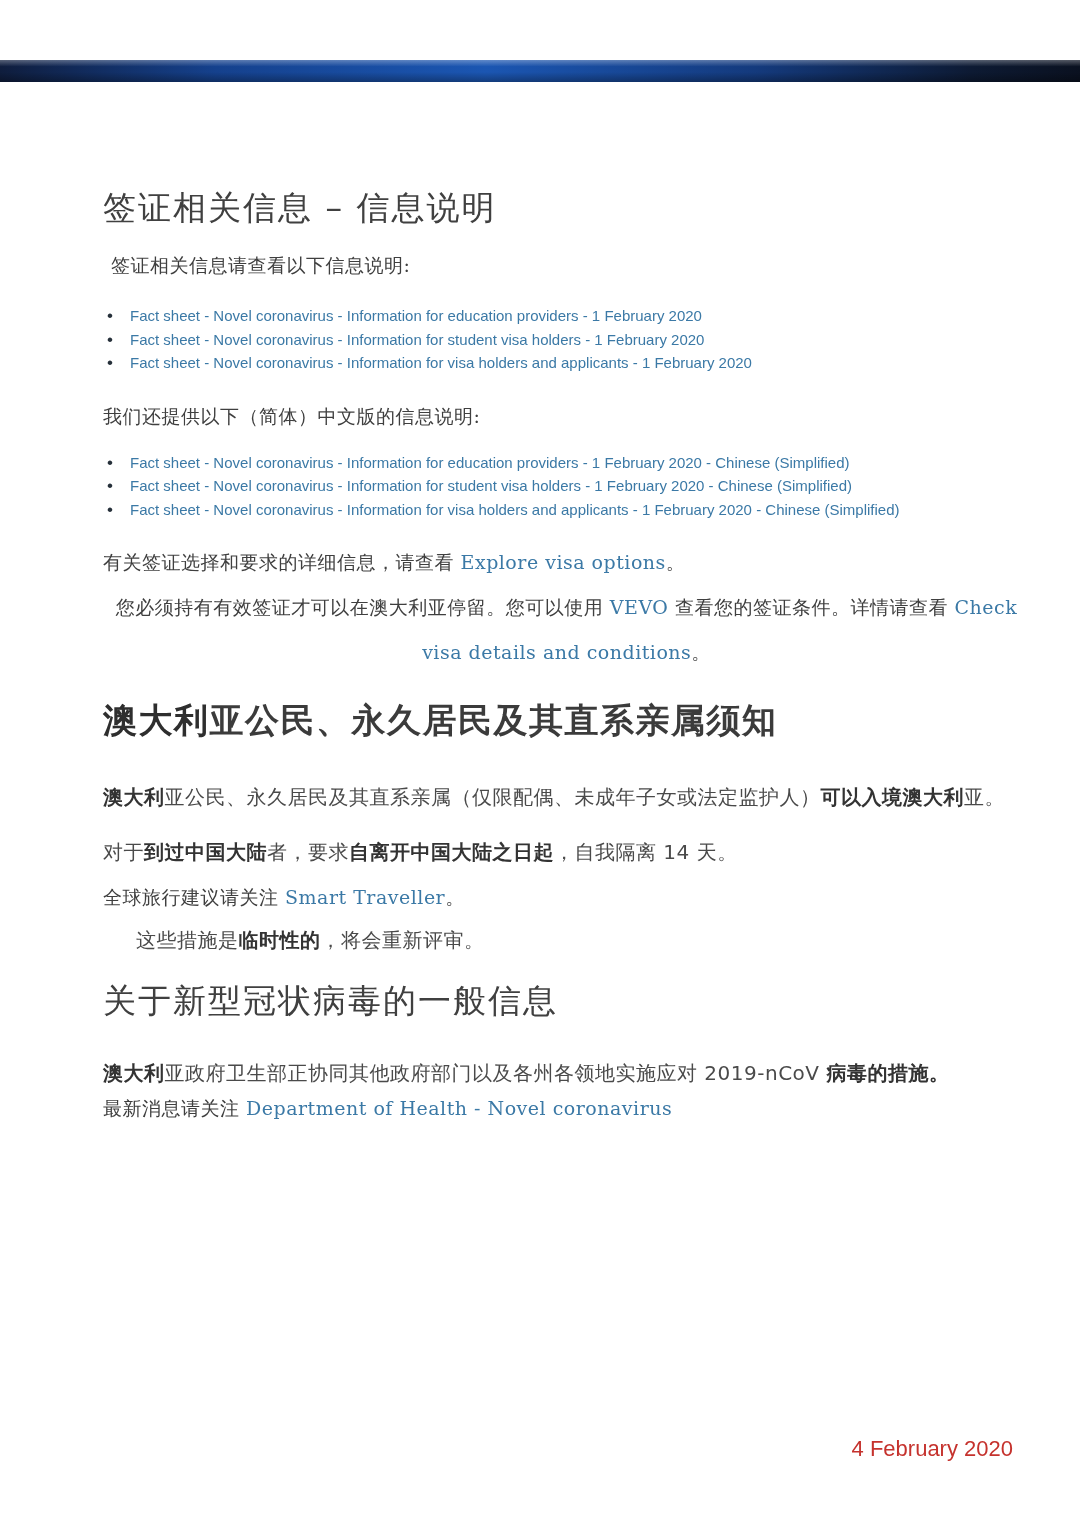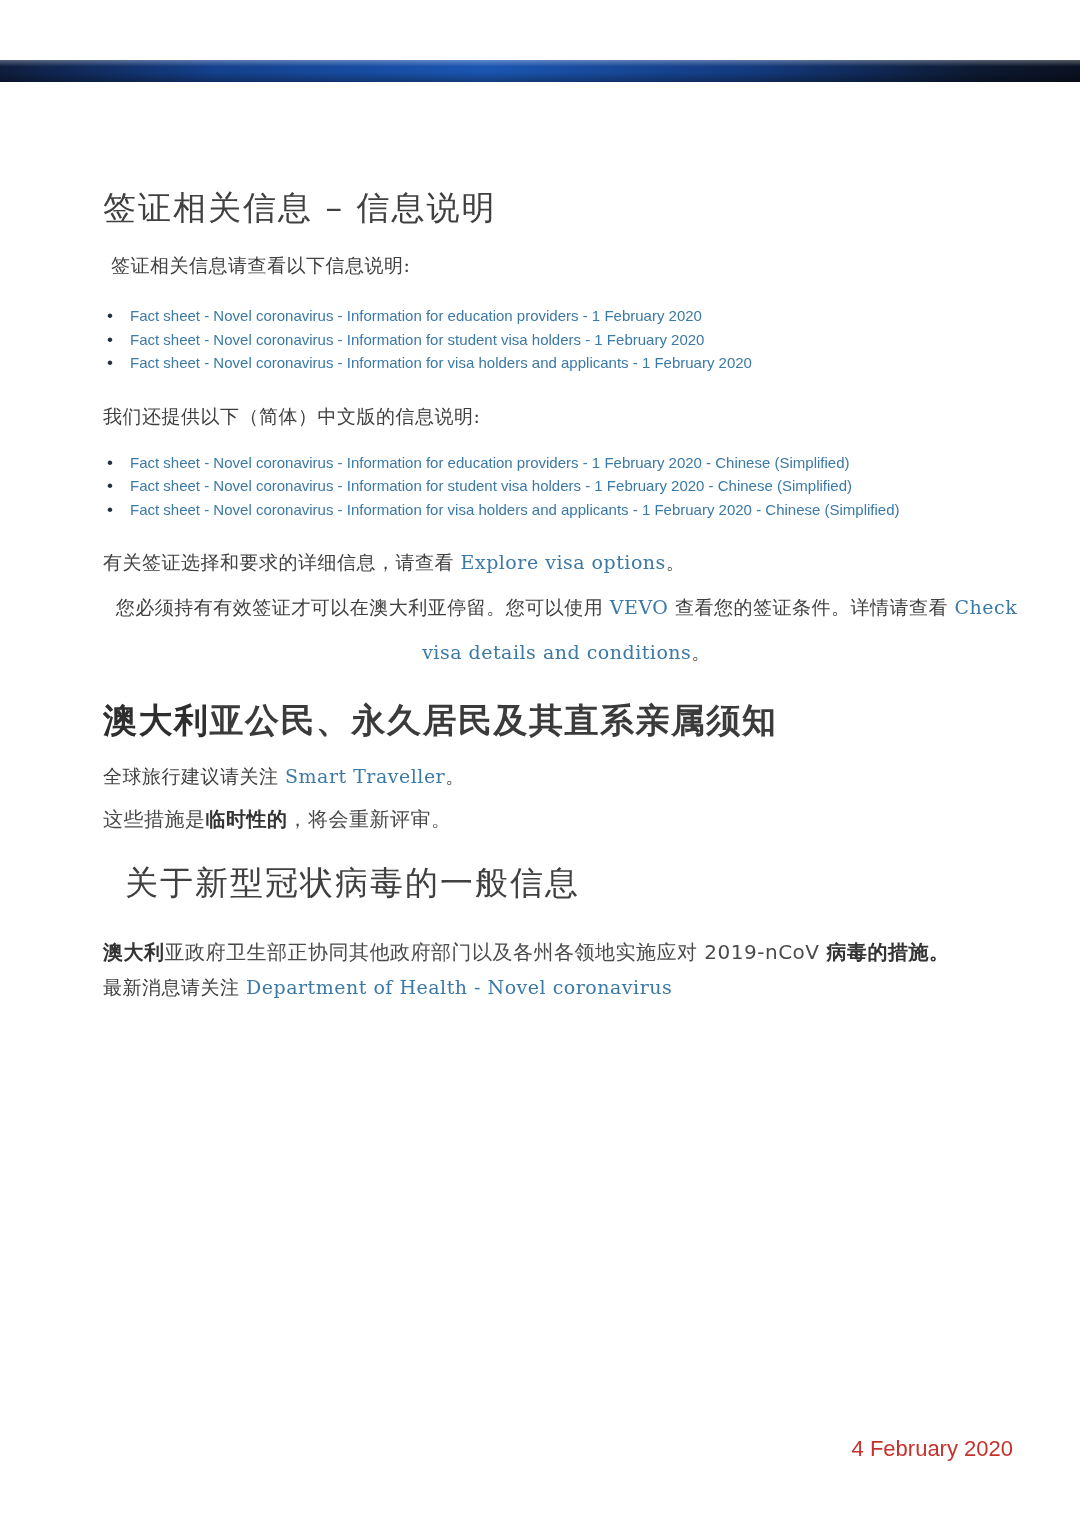--- a/index.html
+++ b/index.html
@@ -13,38 +13,38 @@
     position:absolute;top:60px;left:0;width:1080px;height:22px;
     background:
       linear-gradient(180deg, rgba(255,255,255,.30) 0%, rgba(255,255,255,0) 30%, rgba(0,0,0,0) 55%, rgba(0,0,0,.30) 100%),
       linear-gradient(90deg, var(--bar-left,#0f1d3d) 0%, #15418d 20%, var(--bar-mid,#1b56b2) 45%, #143a7d 70%, #0d1a33 90%, var(--bar-right,#0a1120) 100%);
   }
   .content{position:absolute;top:82px;left:103px;right:50px;}
   h1,h2,h3{margin:0;font-weight:normal;color:var(--heading,#404040);}
   h1{font-size:33px;line-height:44px;letter-spacing:2px;margin-top:104px;
      font-family:"DejaVu Serif","Liberation Serif",serif;}
   h3{font-size:33px;line-height:44px;letter-spacing:2px;margin-top:28px;
-     font-family:Liberation Serif, serif;margin-left:22px;}
+     font-family:Liberation Mono, monospace;}
   h2{font-size:34px;line-height:48px;letter-spacing:1.5px;margin-top:22px;
      font-family:Liberation Serif, serif;font-weight:600;color:#3b3b3b;}
   h2 .xbold{font-weight:800;color:#2e2e2e;}
   p{margin:0;}
   .p-serif{font-size:19px;line-height:26px;letter-spacing:.5px;
      font-family:"DejaVu Serif","Liberation Serif",serif;}
   .p-sans{font-size:20px;line-height:28px;letter-spacing:.5px;
      font-family:"DejaVu Sans","Liberation Sans",sans-serif;color:#4a4a4a;}
   .p-sans .b{font-weight:700;color:#333;}
   .mt-intro{margin-top:22px;margin-left:8px;}
   .mt-cn{margin-top:28px;}
   .mt-explore{margin-top:28px;}
   .p-vevo{margin-top:10px;line-height:45px;text-align:center;}
   .s2p1{margin-top:30px;line-height:45px;}
   .s2p2{margin-top:18px;}
   .s2p3{margin-top:18px;}
-  .s2p4{margin-top:16px;}
+  .s2p4{margin-top:16px;margin-left:33px;}
   .s3p1{margin-top:33px;}
   .s3p2{margin-top:8px;}
   ul.links{list-style:none;margin:26px 0 0;padding:0;}
   ul.links.second{margin-top:22px;}
   ul.links li{
     position:relative;padding-left:27px;font-size:15px;line-height:23.5px;
     font-family:Liberation Sans, sans-serif;
   }
   ul.links li::before{
     content:"•";position:absolute;left:4px;top:0;color:var(--bullet,#26303a);font-size:17px;
@@ -86,21 +86,27 @@
   </p>
 
   <p class="p-serif p-vevo">
     <span>您必须持有有效签证才可以在澳大利亚停留。您可以使用 </span><span class="lnk">VEVO</span><span> 查看您的签证条件。详情请查看 </span><span class="lnk">Check visa details and conditions</span><span>。</span>
   </p>
 
   <h2>
     <span class="xbold">澳大利</span><span>亚公民、永久居民及其直系亲属须知</span>
   </h2>
 
+  <p class="p-sans s2p1">
+    <span class="b">澳大利</span><span>亚公民、永久居民及其直系亲属（仅限配偶、未成年子女或法定监护人）</span><span class="b">可以入境澳大利</span><span>亚。</span>
+  </p>
 
+  <p class="p-sans s2p2">
+    <span>对于</span><span class="b">到过中国大陆</span><span>者，要求</span><span class="b">自离开中国大陆之日起</span><span>，自我隔离 14 天。</span>
+  </p>
 
   <p class="p-serif s2p3">
     <span>全球旅行建议请关注 </span><span class="lnk">Smart Traveller</span><span>。</span>
   </p>
 
   <p class="p-sans s2p4">
     <span>这些措施是</span><span class="b">临时性的</span><span>，将会重新评审。</span>
   </p>
 
   <h3>关于新型冠状病毒的一般信息</h3>

